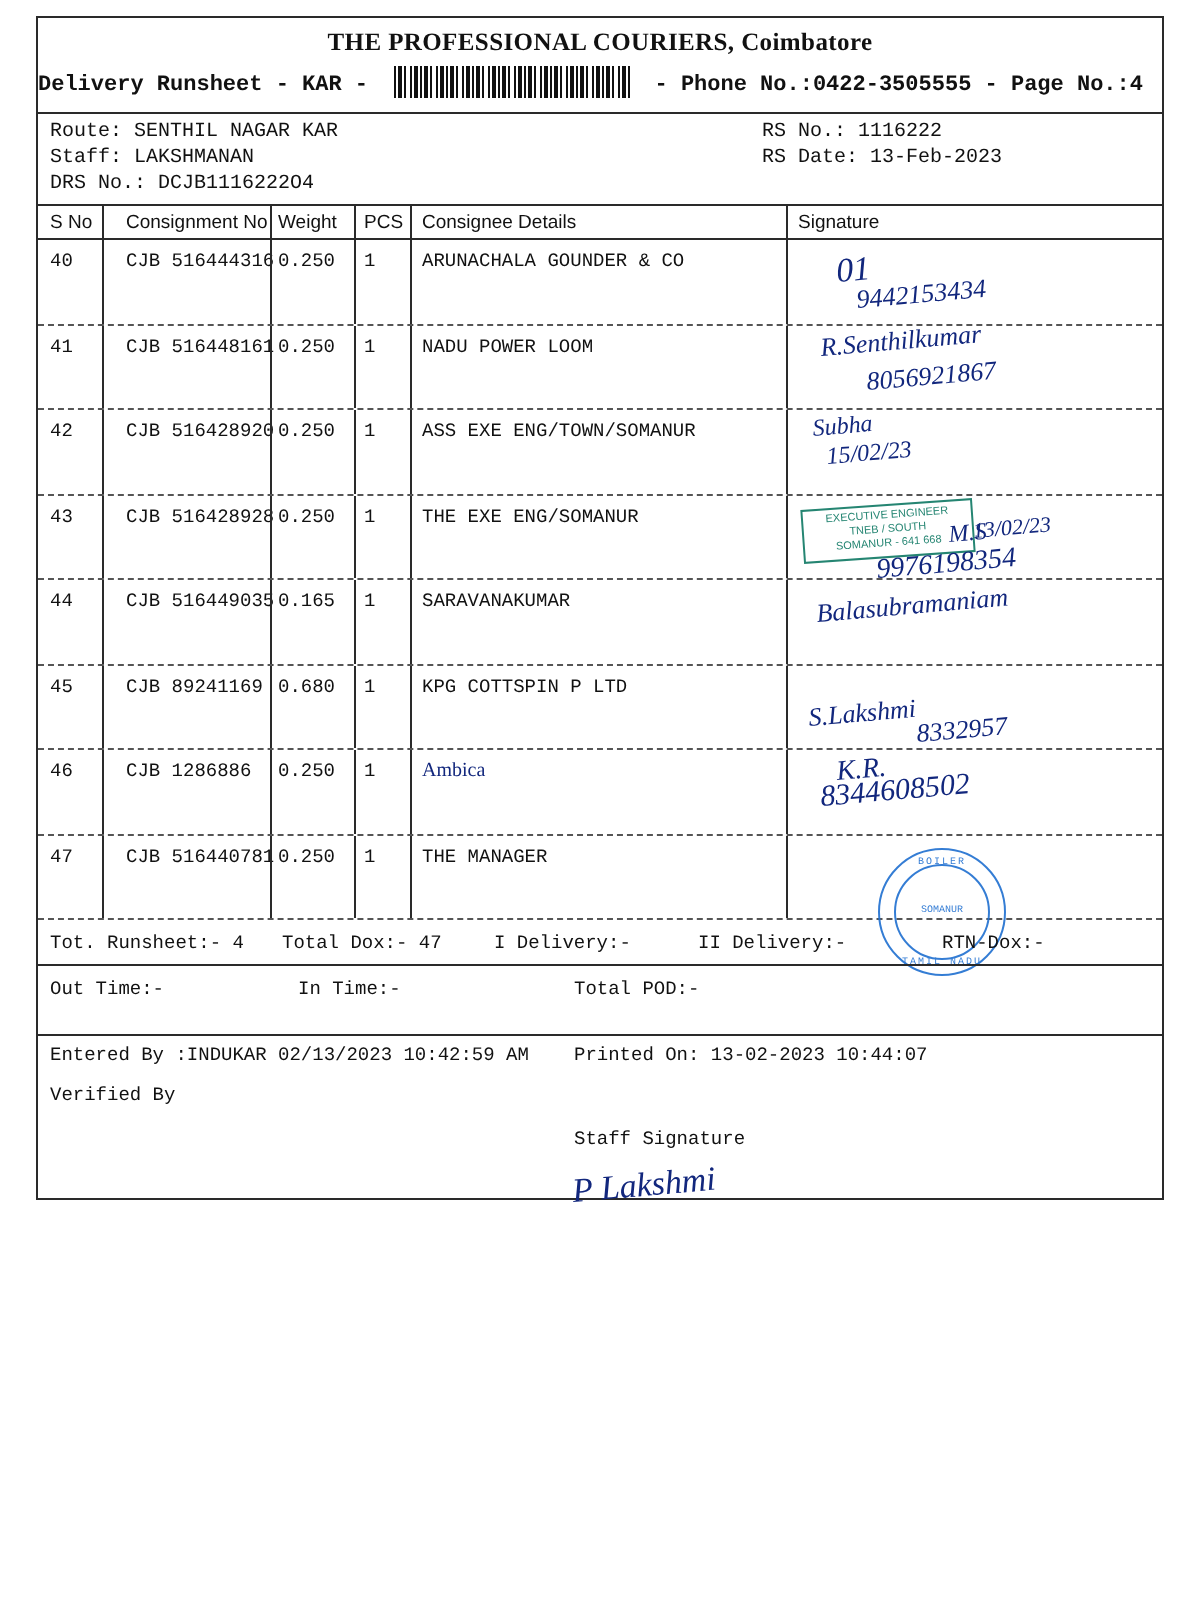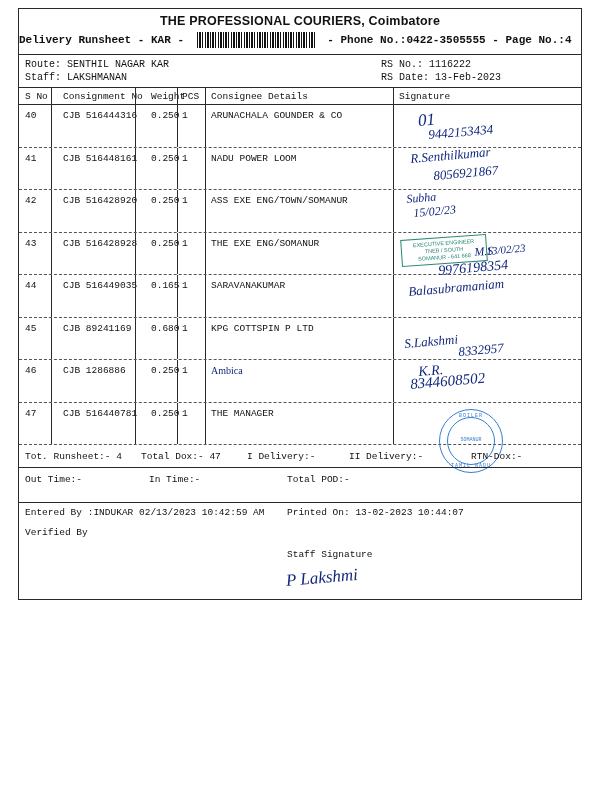--- a/index.html
+++ b/index.html
@@ -27,21 +27,21 @@
     left: 18px;
     top: 8px;
     width: 564px;
     height: 592px;
     border: 1px solid #2a2a2a;
     box-sizing: border-box;
     background: #fff;
   }
   .title {
     text-align: center;
-    font-family: Liberation Sans, sans-serif;
+    font-family: Liberation Serif, serif;
     font-weight: bold;
     font-size: 12.5px;
     letter-spacing: 0.2px;
     margin-top: 5px;
   }
   .subtitle {
     font-family: "Liberation Mono", monospace;
     font-weight: bold;
     font-size: 11px;
     margin-top: 3px;
@@ -84,21 +84,21 @@
     right: 80px;
     top: 3px;
     font-family: "Liberation Mono", monospace;
     font-size: 10px;
     line-height: 13px;
     text-align: left;
   }
   .col-head {
     position: relative;
     height: 16px;
-    font-family: Liberation Mono, monospace;
+    font-family: Liberation Sans, sans-serif;
     font-size: 9.5px;
     border-top: 1px solid #2a2a2a;
     border-bottom: 1px solid #2a2a2a;
   }
   .ch {
     position: absolute;
     top: 3px;
   }
   .rows {
     position: relative;
@@ -110,21 +110,21 @@
     font-family: "Liberation Mono", monospace;
     font-size: 9.5px;
   }
   .cell {
     position: absolute;
     top: 5px;
     white-space: nowrap;
   }
   .c-sno { left: 6px; }
   .c-cn { left: 44px; }
-  .c-wt { left: 120px; margin-left: 12px; }
+  .c-wt { left: 120px; }
   .c-pcs { left: 163px; }
   .c-cons { left: 192px; }
   .vline {
     position: absolute;
     top: 0;
     bottom: 0;
     width: 0;
     border-left: 1px solid #2a2a2a;
   }
   .v1 { left: 32px; }
@@ -241,20 +241,21 @@
 
     <div class="subtitle">
       <span>Delivery Runsheet - KAR - </span><span class="barcode-wrap"><span class="barcode"></span></span><span> - Phone No.:0422-3505555 - Page No.:4</span>
     </div>
 
     <hr class="hr-thin">
 
     <div class="hdr-block">
       <div>Route: SENTHIL NAGAR KAR</div>
       <div>Staff: LAKSHMANAN</div>
+      <div>DRS No.: DCJB1116222O4</div>
       <div class="hdr-right">
         <div>RS No.: 1116222</div>
         <div>RS Date: 13-Feb-2023</div>
       </div>
     </div>
 
     <div class="col-head">
       <span class="ch c-sno">S No</span>
       <span class="ch c-cn">Consignment No</span>
       <span class="ch c-wt">Weight</span>

